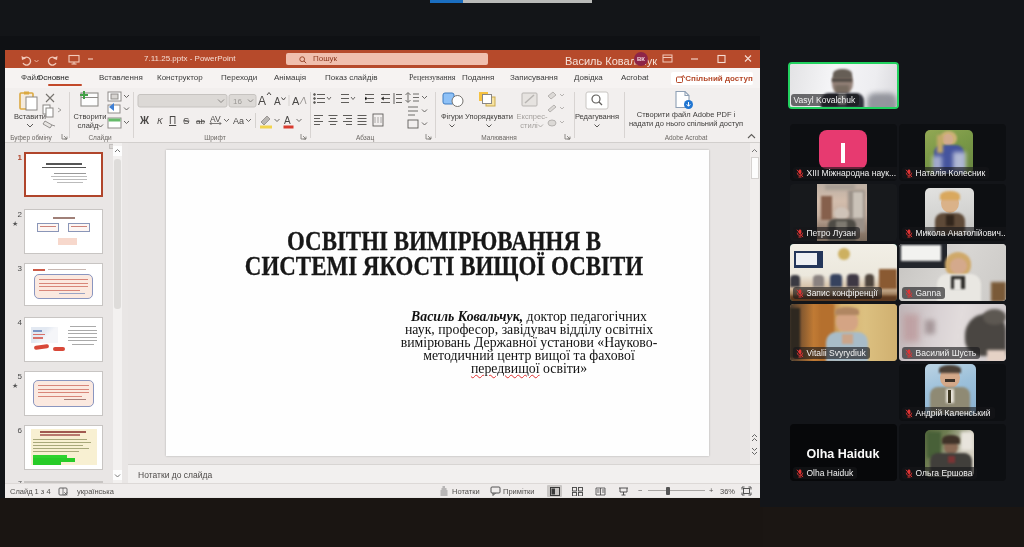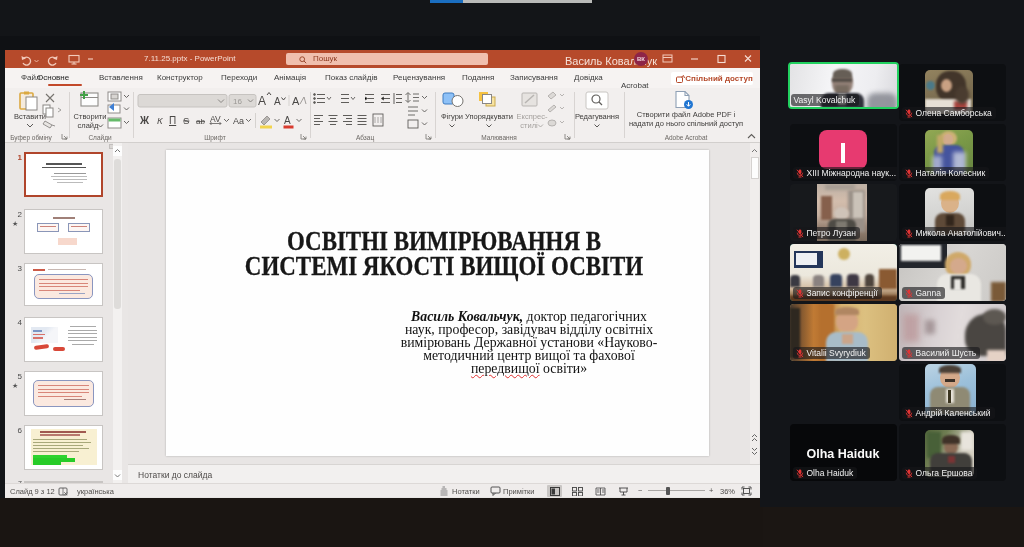--- a/index.html
+++ b/index.html
@@ -91,25 +91,25 @@
       </svg>
     </div>
     <div id="tabrow" class="abs">
       <span class="tab" style="left:16px;">Файл</span>
       <span class="tab" style="left:32px;font-weight:normal;color:#222;">Основне</span>
       <span class="tab" style="left:94px;">Вставлення</span>
       <span class="tab" style="left:152px;">Конструктор</span>
       <span class="tab" style="left:216px;text-align:right;">Переходи</span>
       <span class="tab" style="left:269px;">Анімація</span>
       <span class="tab" style="left:320px;">Показ слайдів</span>
-      <span class="tab" style="left:388px;">Рецензування</span>
+      <span class="tab" style="left:404px;font-family:Liberation Serif, serif;">Рецензування</span>
       <span class="tab" style="left:457px;">Подання</span>
       <span class="tab" style="left:505px;">Записування</span>
       <span class="tab" style="left:569px;">Довідка</span>
-      <span class="tab" style="left:616px;margin-top:8px;">Acrobat</span>
+      <span class="tab" style="left:616px;">Acrobat</span>
       <div class="abs" style="left:43px;top:16px;width:34px;height:2px;background:#c2492a;border-radius:1px;"></div>
       <div id="sharebtn" class="abs">
         <svg class="abs" style="left:5px;top:3px" width="9" height="8" viewBox="0 0 9 8">
             <rect x="0.5" y="2" width="6" height="5.5" rx="1" fill="none" stroke="#b5492a" stroke-width="1"></rect>
             <path d="M5 2.5 L7.5 0.5 L8.5 3" fill="none" stroke="#b5492a" stroke-width="1"></path>
           </svg>
         <span style="margin-left:14px;">Спільний доступ</span>
       </div>
     </div>
     <div id="ribbon" class="abs">
@@ -367,21 +367,21 @@
       <svg class="abs" style="left:1px;top:5px" width="7" height="6">
           <path d="M1 4 L3.5 1.5 L6 4" fill="none" stroke="#777" stroke-width="1"></path>
         </svg>
       <div class="abs" style="left:0.5px;top:14px;width:8px;height:22px;background:#fdfdfd;border:1px solid #d5d2d0;"></div>
       <svg class="abs" style="left:0px;top:290px" width="9" height="26">
         <path d="M2 4 L4.5 1.5 L7 4 M2 8 L4.5 5.5 L7 8" fill="none" stroke="#666" stroke-width="1"></path>
         <path d="M2 15 L4.5 17.5 L7 15 M2 19 L4.5 21.5 L7 19" fill="none" stroke="#666" stroke-width="1"></path>
       </svg>
     </div>
     <div id="statusbar" class="abs">
-      <span class="st" style="left:5px;">Слайд 9 з 12</span>
+      <span class="st" style="left:5px;">Слайд 1 з 4</span>
       <svg class="abs" style="left:53px;top:2.5px" width="11" height="9" viewBox="0 0 11 9">
         <rect x="1" y="1" width="8" height="7" rx="1" fill="none" stroke="#555" stroke-width="0.9"></rect>
         <line x1="5" y1="1" x2="5" y2="8" stroke="#555" stroke-width="0.7"></line>
         <path d="M6.2 5.2 l3 3 M9.2 5.2 l-3 3" stroke="#555" stroke-width="0.8"></path>
       </svg>
       <span class="st" style="left:72px;">українська</span>
       <svg class="abs" style="left:434px;top:2px" width="12" height="10" viewBox="0 0 12 10">
         <path d="M3.5 1 L6 1 M2.5 3 L7.5 3 M1.5 5 L8.5 5 M1.5 7 L8.5 7 M1.5 9 L8.5 9" stroke="#555" stroke-width="0.7"></path>
       </svg>
       <span class="st" style="left:447px;">Нотатки</span>
@@ -430,37 +430,20 @@
       <div class="abs" style="left:42px;top:7px;width:21px;height:23px;background:#96837a;border-radius:50% 50% 45% 45%;filter:blur(1px);"></div>
       <div class="abs" style="left:43px;top:5px;width:19px;height:9px;background:#665e56;border-radius:50% 50% 0 0;filter:blur(1px);"></div>
       <div class="abs" style="left:42px;top:14px;width:20px;height:4px;background:#554e48;filter:blur(1.2px);"></div>
       <div class="abs" style="left:45px;top:21px;width:14px;height:8px;background:#776b60;filter:blur(1.5px);"></div>
       <div class="abs" style="left:31px;top:29px;width:43px;height:29px;background:#2e3039;border-radius:8px 8px 0 0;filter:blur(1px);"></div>
       <div class="abs" style="left:48px;top:30px;width:8px;height:11px;background:#e8e6e2;filter:blur(1px);"></div>
       <div class="abs" style="left:0px;top:46px;width:16px;height:12px;background:#74604e;filter:blur(2px);"></div>
       <div class="nlab" style="left:1px;bottom:1px;">Vasyl Kovalchuk</div>
     </div>
 
-    <div class="tile" style="left:138.5px;top:63.5px;">
-      <div class="portrait" style="left:26.5px;top:6.5px;width:48px;height:44px;background:linear-gradient(160deg,#93835f 0%,#7d6f52 50%,#6c5f45 100%);">
-        <div class="abs" style="left:1px;top:11px;width:9px;height:9px;background:#4a7a8a;border-radius:50%;filter:blur(1px);"></div>
-        <div class="abs" style="left:11px;top:1px;width:30px;height:31px;background:#42352a;border-radius:45%;filter:blur(1.2px);"></div>
-        <div class="abs" style="left:16px;top:9px;width:11px;height:13px;background:#c9a183;border-radius:50%;filter:blur(0.8px);"></div>
-        <div class="abs" style="left:0px;top:29px;width:46px;height:15px;background:#e6e0d6;filter:blur(1.2px);"></div>
-        <div class="abs" style="left:29px;top:31px;width:13px;height:9px;background:#a8443e;filter:blur(1.5px);"></div>
-        <div class="abs" style="left:30px;top:16px;width:14px;height:18px;background:#4a3c30;border-radius:50%;filter:blur(1.5px);"></div>
-      </div>
-      <div class="nlab"><svg class="mic" viewBox="0 0 10 11">
-            <rect x="3.2" y="0.5" width="3.6" height="5.5" rx="1.8" fill="#e03434"></rect>
-            <path d="M1.5 4.5 a3.5 3.5 0 0 0 7 0" fill="none" stroke="#e03434"></path>
-            <line x1="5" y1="8" x2="5" y2="10" stroke="#e03434"></line>
-            <line x1="3" y1="10" x2="7" y2="10" stroke="#e03434"></line>
-            <line x1="1.2" y1="0.8" x2="8.8" y2="10" stroke="#e03434" stroke-width="1.2"></line>
-          </svg>Олена Самборська</div>
-    </div>
 
     <div class="tile" style="left:29.5px;top:123.5px;">
       <div class="abs" style="left:29.5px;top:6.5px;width:48px;height:39px;border-radius:8px;background:#e73a70;"></div>
       <div class="abs" style="left:51.5px;top:19px;width:3.6px;height:20px;background:#fff;"></div>
       <div class="nlab"><svg class="mic" viewBox="0 0 10 11">
             <rect x="3.2" y="0.5" width="3.6" height="5.5" rx="1.8" fill="#e03434"></rect>
             <path d="M1.5 4.5 a3.5 3.5 0 0 0 7 0" fill="none" stroke="#e03434"></path>
             <line x1="5" y1="8" x2="5" y2="10" stroke="#e03434"></line>
             <line x1="3" y1="10" x2="7" y2="10" stroke="#e03434"></line>
             <line x1="1.2" y1="0.8" x2="8.8" y2="10" stroke="#e03434" stroke-width="1.2"></line>

